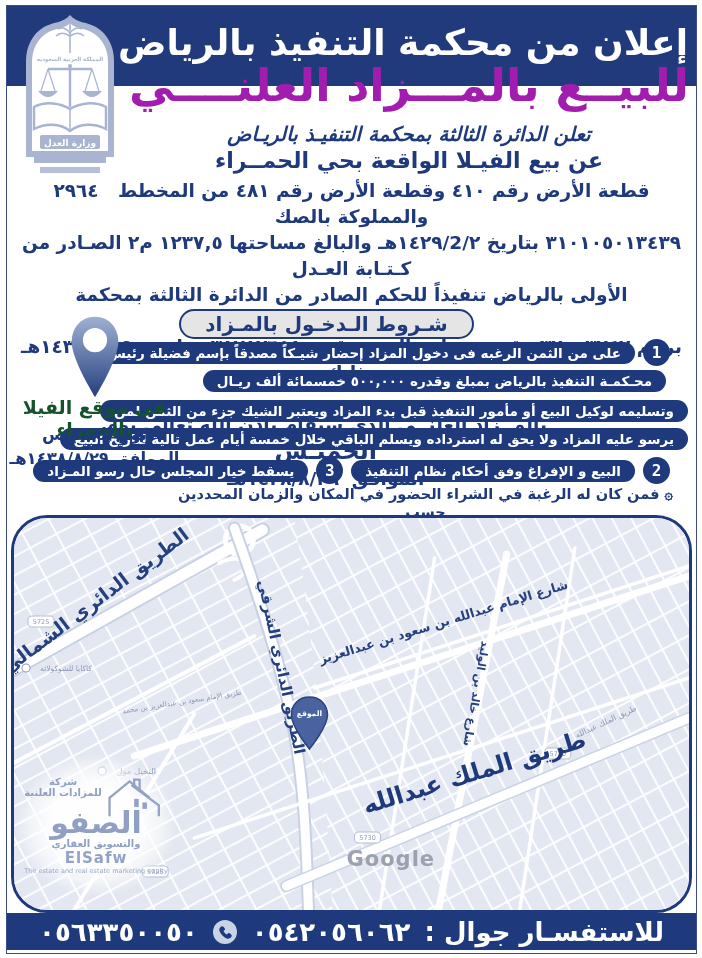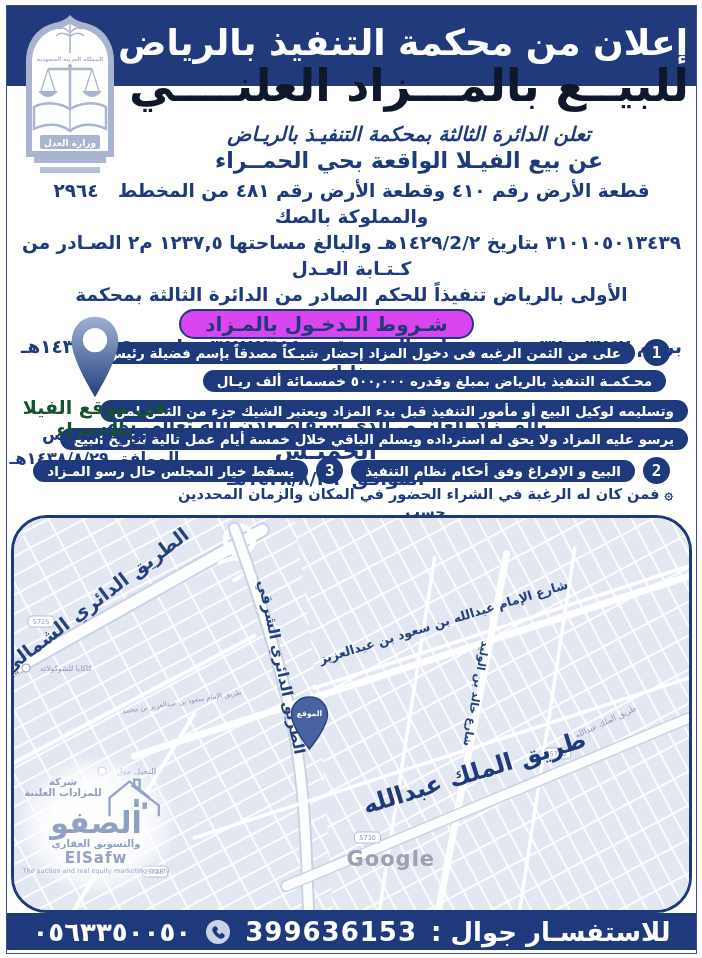--- a/index.html
+++ b/index.html
@@ -9,36 +9,36 @@
 
   
   .band{position:absolute;top:0;left:0;right:0;height:80px;background:#213a7b;}
   .band-title{position:absolute;top:16px;left:125px;right:8px;text-align:center;color:#ffffff;
               font-size:36px;font-weight:800;white-space:nowrap;}
 
   
   .moj-logo{position:absolute;top:3px;left:7px;width:112px;height:192px;z-index:6;}
 
   
-  .main-title{position:absolute;top:53px;left:115px;right:0;text-align:center;color:#0f172a;
+  .main-title{position:absolute;top:53px;left:115px;right:0;text-align:center;color:#a21caf;
               font-size:45px;font-weight:800;white-space:nowrap;}
   .sub1{position:absolute;top:116px;left:115px;right:0;text-align:center;color:#1e3a7c;
         font-size:20px;font-weight:800;font-style:italic;}
   .sub2{position:absolute;top:142px;left:115px;right:0;text-align:center;color:#1e3a7c;
         font-size:22px;font-weight:800;}
 
   
   .body-par{position:absolute;top:172px;left:4px;right:4px;color:#1e3a7c;font-weight:800;}
   .body-line{text-align:center;font-size:18.5px;line-height:26px;white-space:pre-wrap;}
   .day-big{font-size:24px;}
   .line6{font-size:17.5px;}
 
   
   .cond-heading-wrap{position:absolute;top:303px;left:120px;right:170px;display:flex;justify-content:center;}
-  .cond-heading{border:2.5px solid #1e3a7c;border-radius:16px;background:#d946ef;color:#1e3a7c;
+  .cond-heading{border:2.5px solid #1e3a7c;border-radius:16px;background:#e5e5e5;color:#1e3a7c;
                 font-size:20px;font-weight:800;padding:1px 24px;white-space:nowrap;}
   .cond-row{position:absolute;display:flex;align-items:center;gap:8px;direction:rtl;}
   .num-circle{width:27px;height:27px;border-radius:50%;background:#1e3a7c;color:#fff;font-size:16px;
               font-weight:800;display:flex;align-items:center;justify-content:center;flex:0 0 auto;
               font-family:"DejaVu Sans Mono","Liberation Mono",monospace;}
   .pill{background:#1e3a7c;color:#fff;border-radius:15px;padding:3px 14px;font-size:13.5px;
         font-weight:800;white-space:nowrap;}
   .row1{top:333px;right:26px;}
   .row2{top:364px;right:30px;}
   .row3{top:394px;right:8px;}
@@ -273,26 +273,26 @@
           <rect x="42" y="29" width="5" height="7" fill="#93a3c5"></rect>
         </svg>
         <div>
           <div class="l1">شركة</div>
           <div class="l2">للمزادات العلنية</div>
         </div>
       </div>
       <div class="name-ar">الصفو</div>
       <div class="l3">والتسويق العقاري</div>
       <div class="name-en">ElSafw</div>
-      <div class="tag">The auction and real equity marketing equity</div>
+      <div class="tag">The estate and real estate marketing equity</div>
     </div>
 
     <div class="footer">
       <span>للاستفسـار جوال :</span>
-      <span class="num">399636153</span>
+      <span class="num">٠٥٤٢٠٥٦٠٦٢</span>
       <svg width="26" height="26" viewBox="-13 -13 26 26">
         <circle r="12" fill="#c9d3e6"></circle>
         <path d="M-4.5,-5 a2.2,2.2 0 0 1 3.2,0 l1,1.3 a1.6,1.6 0 0 1 -0.4,2.2 l-0.9,0.6 c0.7,1.6 1.9,2.8 3.5,3.5 l0.6,-0.9 a1.6,1.6 0 0 1 2.2,-0.4 l1.3,1 a2.2,2.2 0 0 1 0,3.2 c-1.1,1.1 -2.8,1.5 -4.3,0.9 c-3.2,-1.3 -5.8,-3.9 -7.1,-7.1 c-0.6,-1.5 -0.2,-3.2 0.9,-4.3 Z" fill="#1e3a7c"></path>
       </svg>
       <span class="num">٠٥٦٣٣٥٠٠٥٠</span>
     </div>
 
   </div>
 </div>
 

